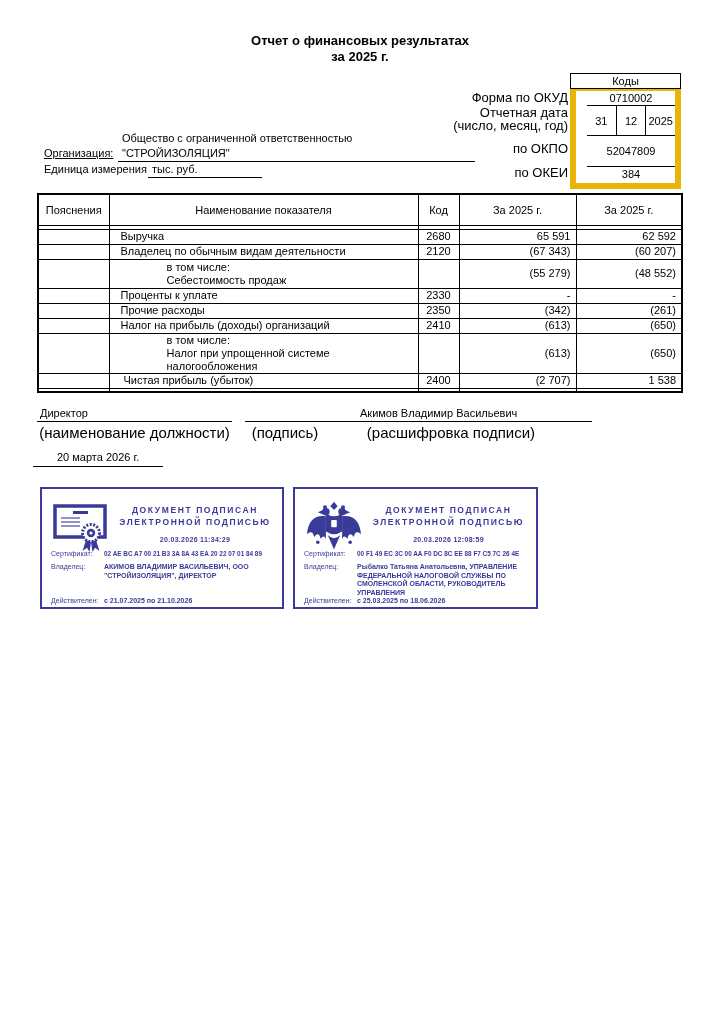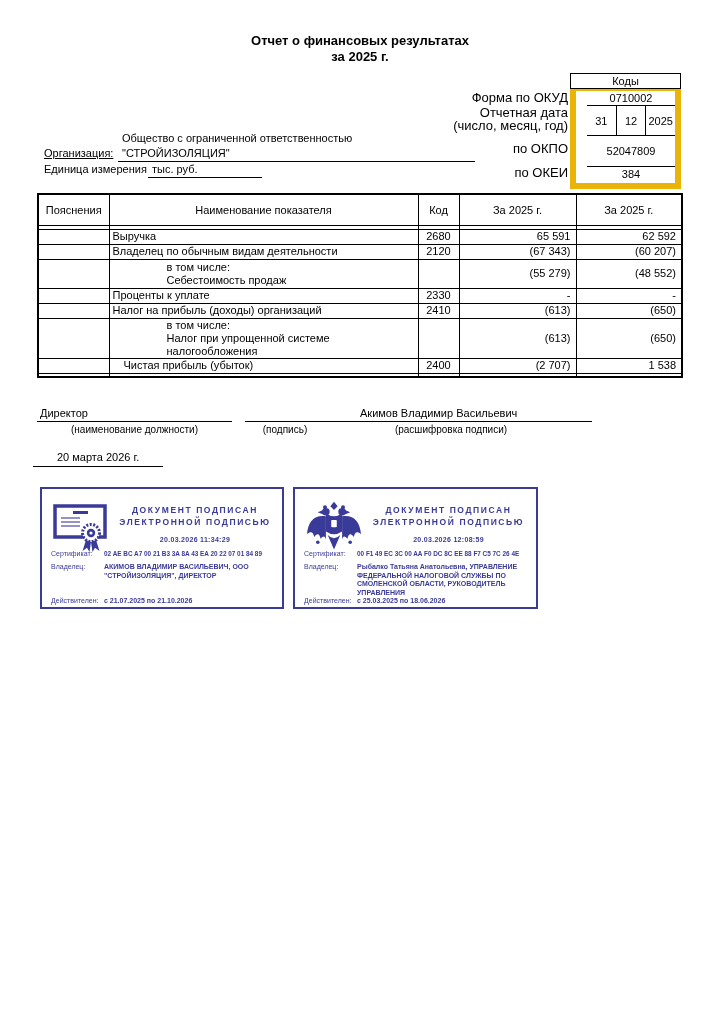--- a/index.html
+++ b/index.html
@@ -38,34 +38,34 @@
   .unit-value { position:absolute; left:152px; top:163px; font-size:11px; }
   .unit-underline { position:absolute; left:148px; top:177px; width:114px; border-bottom:1px solid #000; }
 
   
   .report-table { position:absolute; left:37px; top:193px; border-collapse:collapse; table-layout:fixed; width:644px; font-size:11px; border:2px solid #000; }
   .report-table th, .report-table td { border:1px solid #000; vertical-align:middle; overflow:hidden; }
   .report-table th { font-weight:normal; text-align:center; height:31px; }
   .report-table td { height:15px; line-height:13px; }
   .report-table tr.sub td { height:29px; }
   .report-table tr.spacer td { height:4px; }
-  .cell-name { padding-left:3px; }
+  .cell-name { padding-left:11px; }
   .cell-name.indent { padding-left:14px; }
   .cell-name div { line-height:13px;margin-left:43px; }
   .cell-code { text-align:center; }
   .cell-val { text-align:right; padding-right:5px; }
 
   
   .sig-position { position:absolute; left:40px; top:407px; font-size:11px; }
   .sig-name { position:absolute; left:360px; top:407px; font-size:11px; }
   .sig-line { position:absolute; top:421px; border-bottom:1px solid #000; }
   .sig-line-1 { left:37px; width:195px; }
   .sig-line-2 { left:245px; width:80px; }
   .sig-line-3 { left:310px; width:282px; }
-  .sig-caption { position:absolute; top:424px; font-size:10px; text-align:center; }
+  .sig-caption { position:absolute; top:424px; font-size:15px; text-align:center; }
   .sig-cap-1 { left:37px; width:195px; }
   .sig-cap-2 { left:245px; width:80px; }
   .sig-cap-3 { left:310px; width:282px; }
   .sig-date { position:absolute; left:57px; top:451px; font-size:11px; }
   .sig-date-line { position:absolute; left:33px; top:466px; width:130px; border-bottom:1px solid #000; }
 
   
   .stamp { position:absolute; top:487px; height:122px; border:2px solid var(--navy); color:var(--navy);padding-left:32px; }
   .stamp-left  { left:40px;  width:244px; }
   .stamp-right { left:293px; width:245px; }
@@ -171,20 +171,27 @@
         </tr>
         <tr class="normal">
           <td class="cell-expl"></td>
           <td class="cell-name">Проценты к уплате</td>
           <td class="cell-code">2330</td>
           <td class="cell-val">-</td>
           <td class="cell-val">-</td>
         </tr>
         <tr class="normal">
           <td class="cell-expl"></td>
+          <td class="cell-name">Прочие расходы</td>
+          <td class="cell-code">2350</td>
+          <td class="cell-val">(342)</td>
+          <td class="cell-val">(261)</td>
+        </tr>
+        <tr class="normal">
+          <td class="cell-expl"></td>
           <td class="cell-name">Налог на прибыль (доходы) организаций</td>
           <td class="cell-code">2410</td>
           <td class="cell-val">(613)</td>
           <td class="cell-val">(650)</td>
         </tr>
         <tr class="sub">
           <td class="cell-expl"></td>
           <td class="cell-name indent">
             <div>в том числе:</div>
             <div>Налог при упрощенной системе налогообложения</div>

